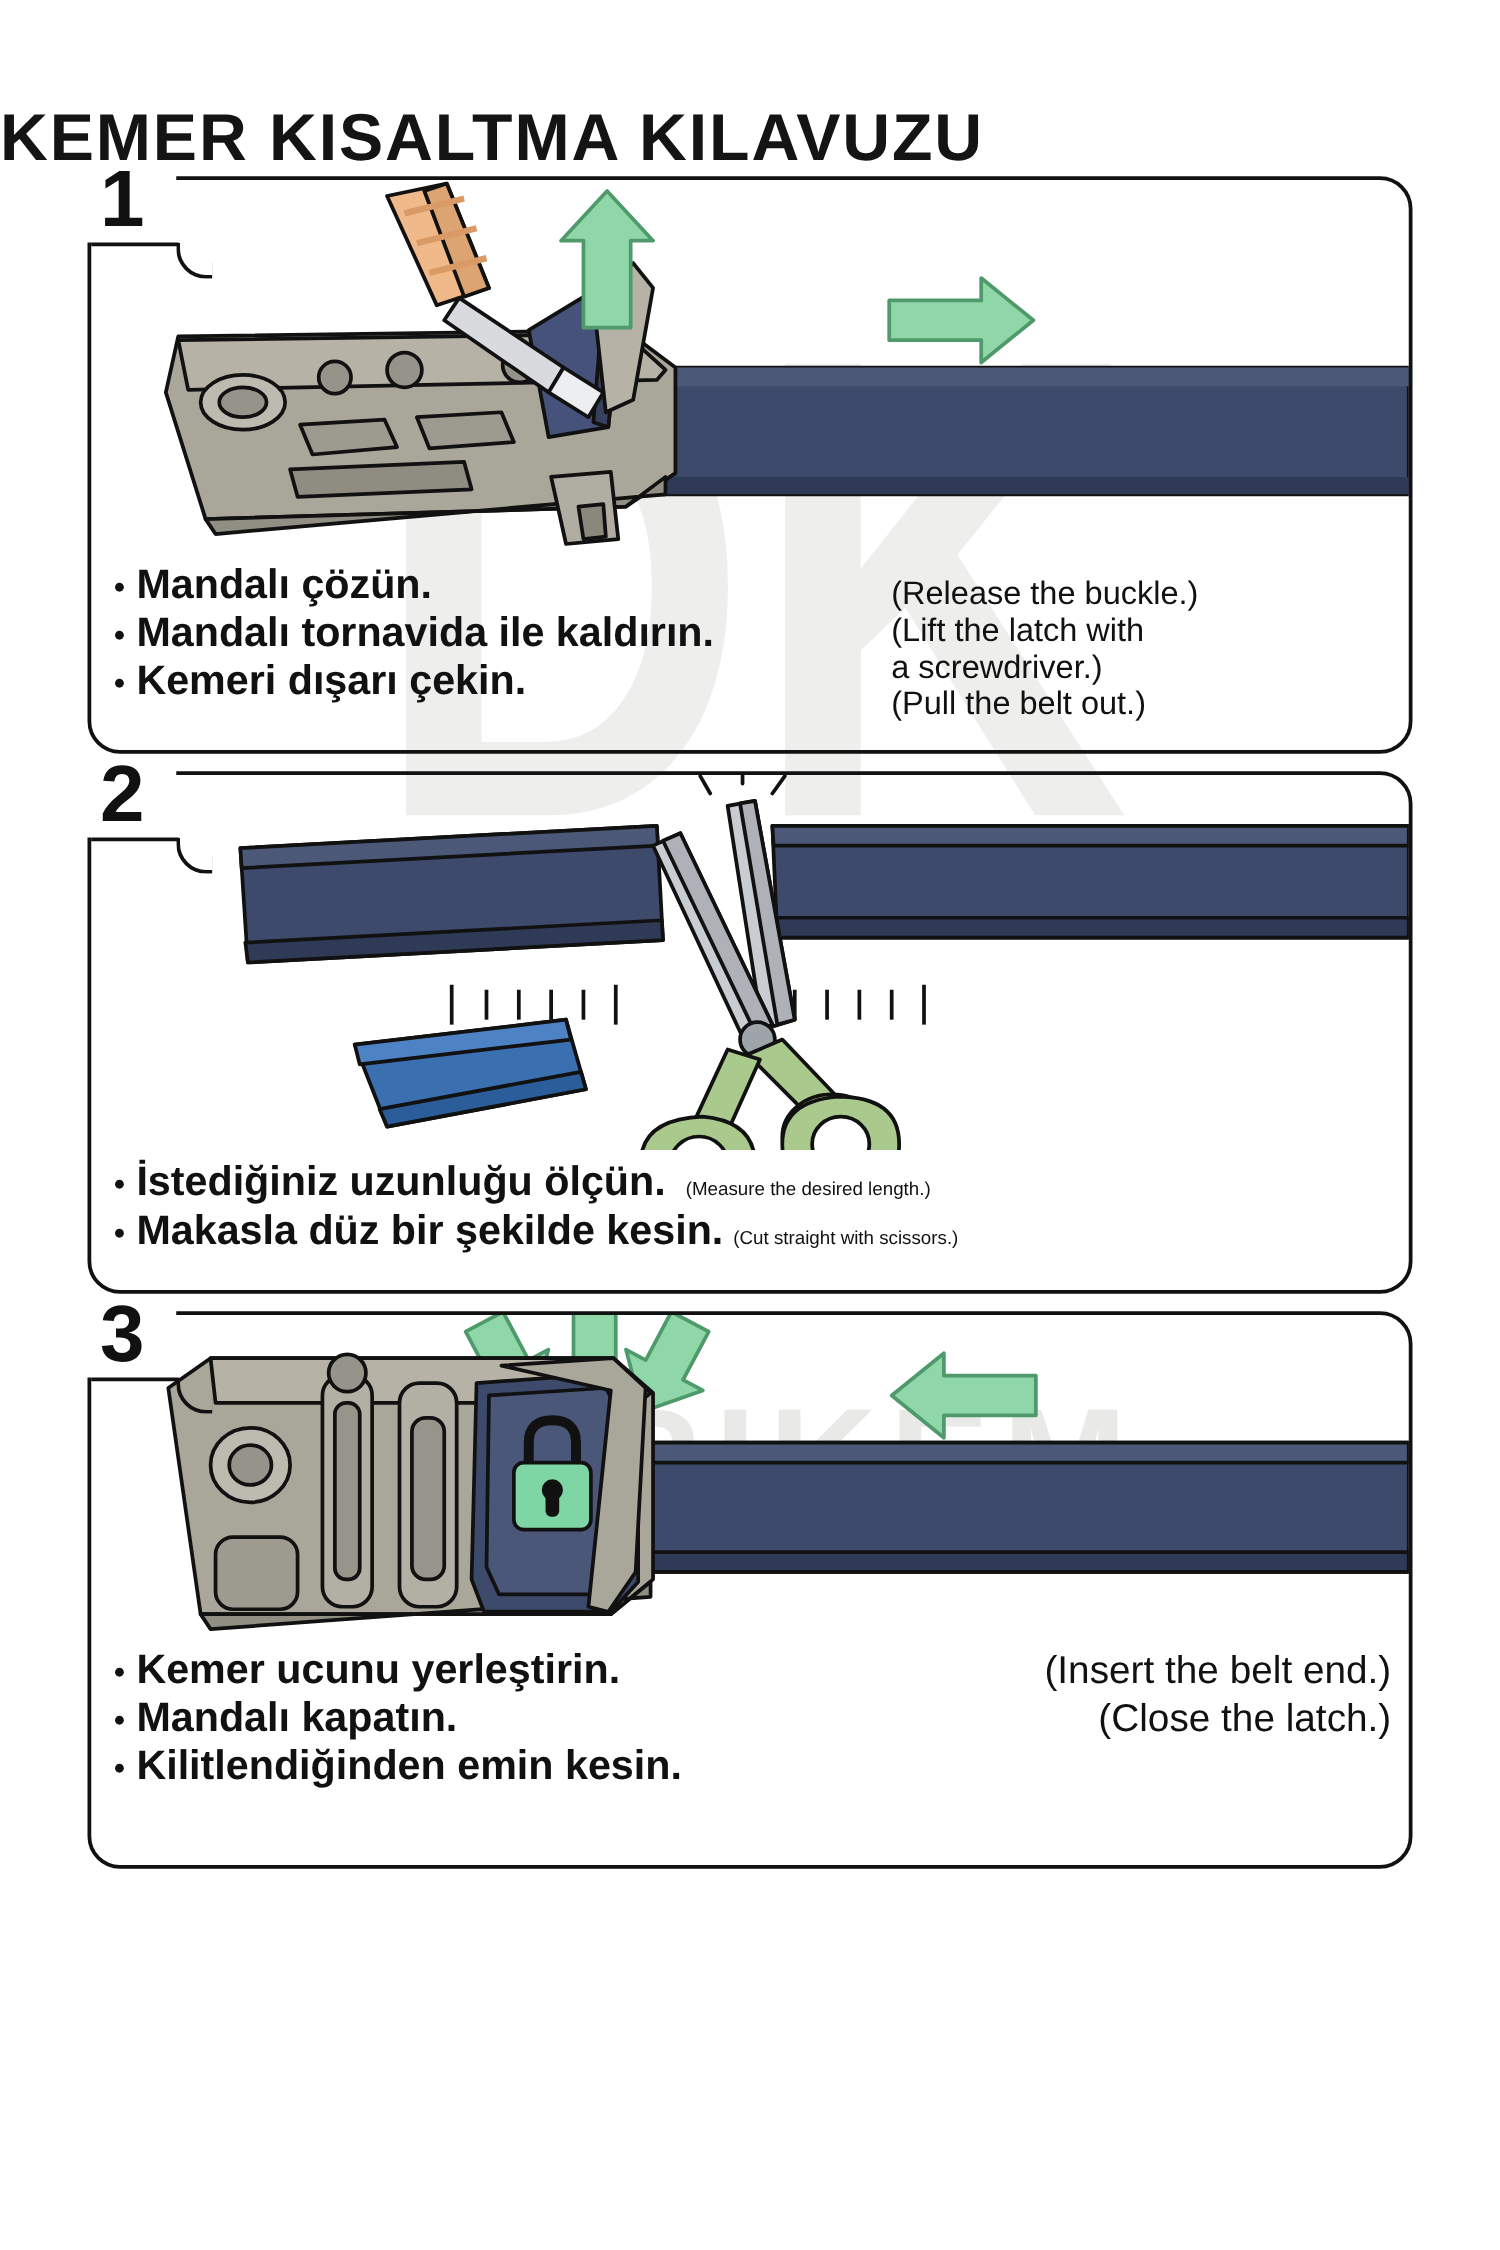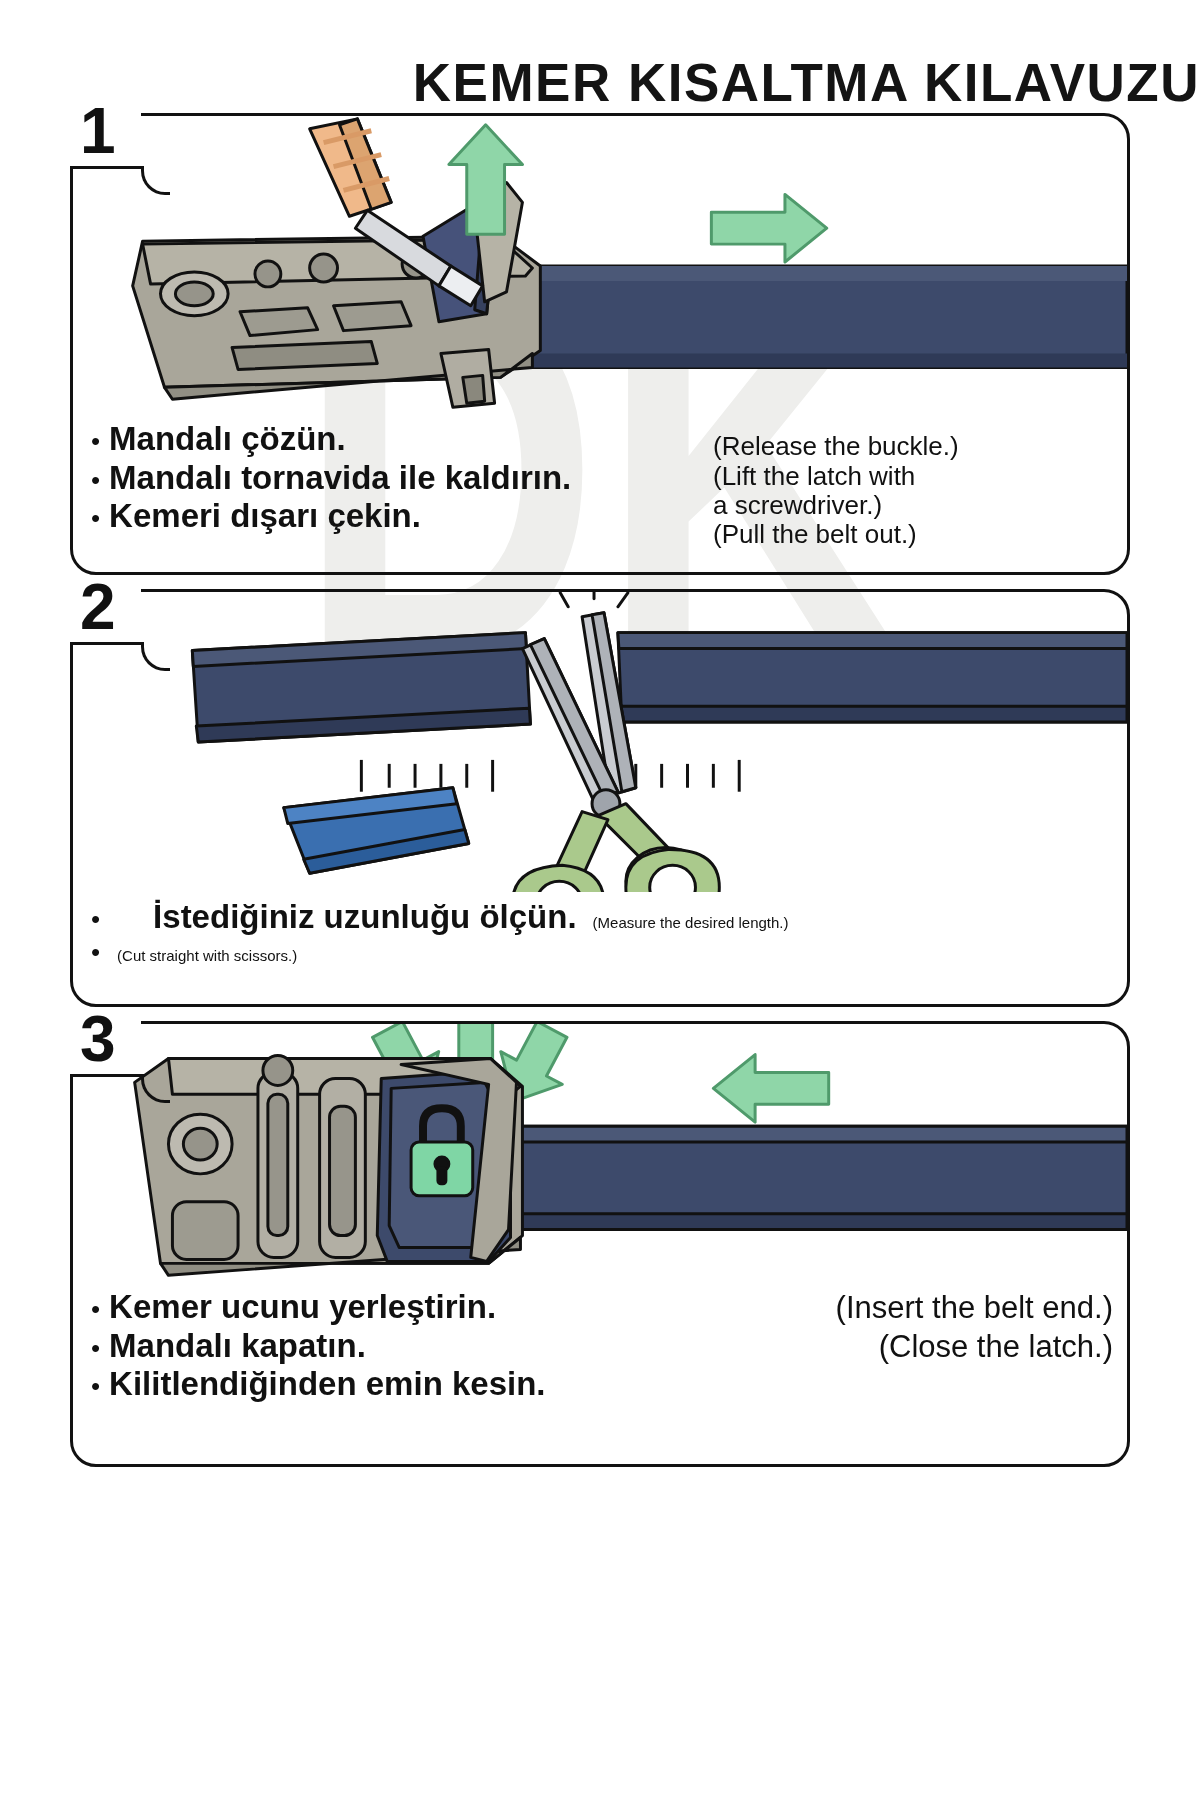--- a/index.html
+++ b/index.html
@@ -42,22 +42,22 @@
     font-size: 420px;
     letter-spacing: 0px;
     color: #eeeeec;
     transform: scaleY(1.25);
   }
 
   
   #title-block {
     position: relative;
     z-index: 2;
-    padding-top: 52px;
-    text-align: right;
+    padding-top: 80px;
+    text-align: left;
   }
   .title-line {
     font-size: 53px;
     font-weight: 700;
     letter-spacing: 1.5px;
     line-height: 1.16;
     color: #141414;
     white-space: nowrap;
   }
 
@@ -160,21 +160,21 @@
     position: absolute;
     left: 640px;
     top: 16px;
     width: 330px;
   }
   #step1 .en-col .en { display: block; line-height: 1.12; white-space: normal; }
 
   
   #step2 .step-frame { height: 418px; }
   #step2 .art { height: 300px; }
-  #step2 .tr { font-size: 33px; margin-left: 44px; }
+  #step2 .tr { font-size: 33px; }
   #step2 .en { font-size: 15px; text-align: center; }
   #step2 .line { justify-content: flex-start; }
 
   
   #step3 .step-frame { height: 446px; }
   #step3 .art { height: 258px; }
   #step3 .line { justify-content: space-between; }
   #step3 .tr { font-size: 33px; }
   #step3 .en { font-size: 31px; text-align: right; }
 </style>
@@ -342,20 +342,21 @@
       </div>
 
       <div class="lines">
         <div class="line">
           <span class="bullet">•</span>
           <span class="tr">İstediğiniz uzunluğu ölçün.</span>
           <span class="en" style="margin-left:16px">(Measure the desired length.)</span>
         </div>
         <div class="line">
           <span class="bullet">•</span>
+          <span class="tr">Makasla düz bir şekilde kesin.</span>
           <span class="en" style="margin-left:8px">(Cut straight with scissors.)</span>
         </div>
       </div>
     </div>
     <div class="step-number">2</div>
   </div>
 
   <div class="step" id="step3">
     <div class="step-frame">
       <div class="notch"></div>

